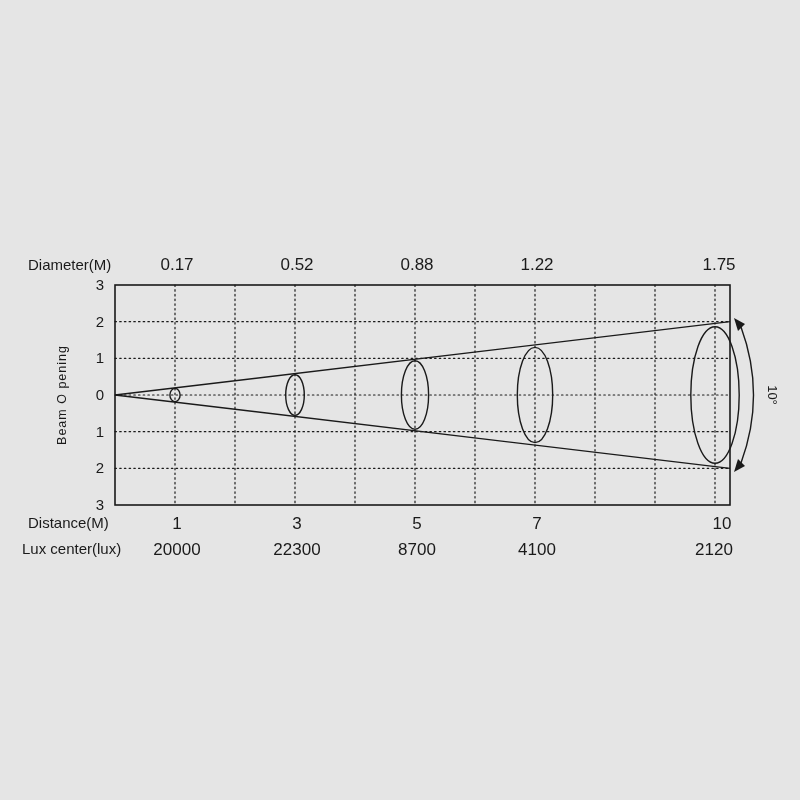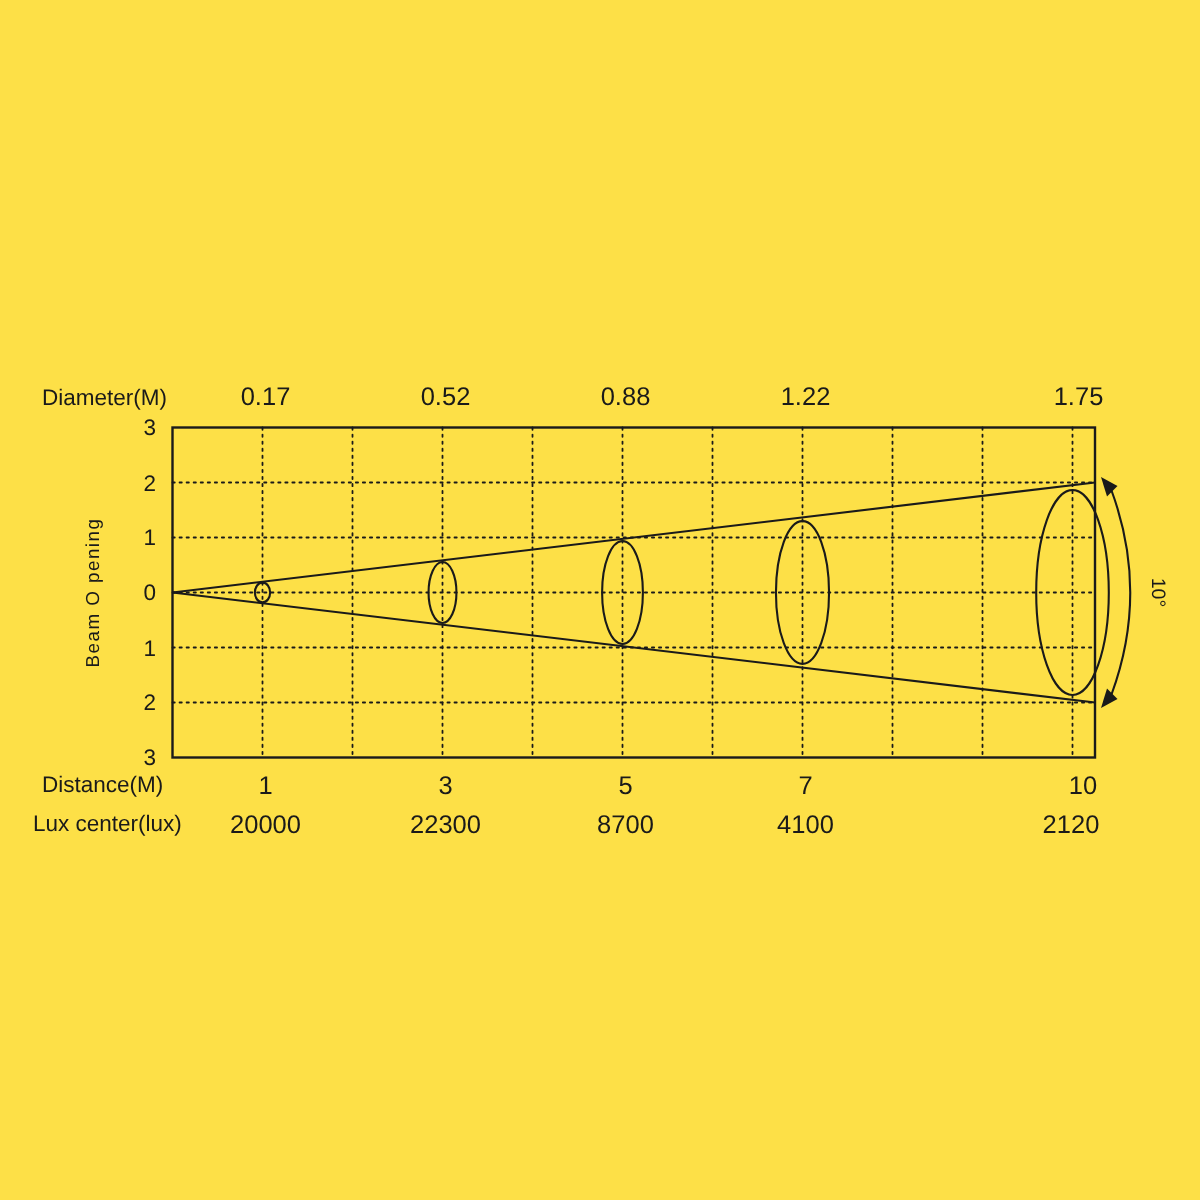--- a/index.html
+++ b/index.html
@@ -4,21 +4,21 @@
 <style>
   html, body {
     margin: 0;
     padding: 0;
     background: #ffffff;
   }
   .page {
     position: relative;
     width: 800px;
     height: 800px;
-    background: #fde047;
+    background: #e5e5e5;
     overflow: hidden;
     font-family: "Liberation Sans", sans-serif;
   }
   svg text {
     font-family: "Liberation Sans", sans-serif;
     fill: #1a1a1a;
   }
   .row-label   { font-size: 15px; }
   .tick-label  { font-size: 15px; }
   .val-label   { font-size: 17px; }

